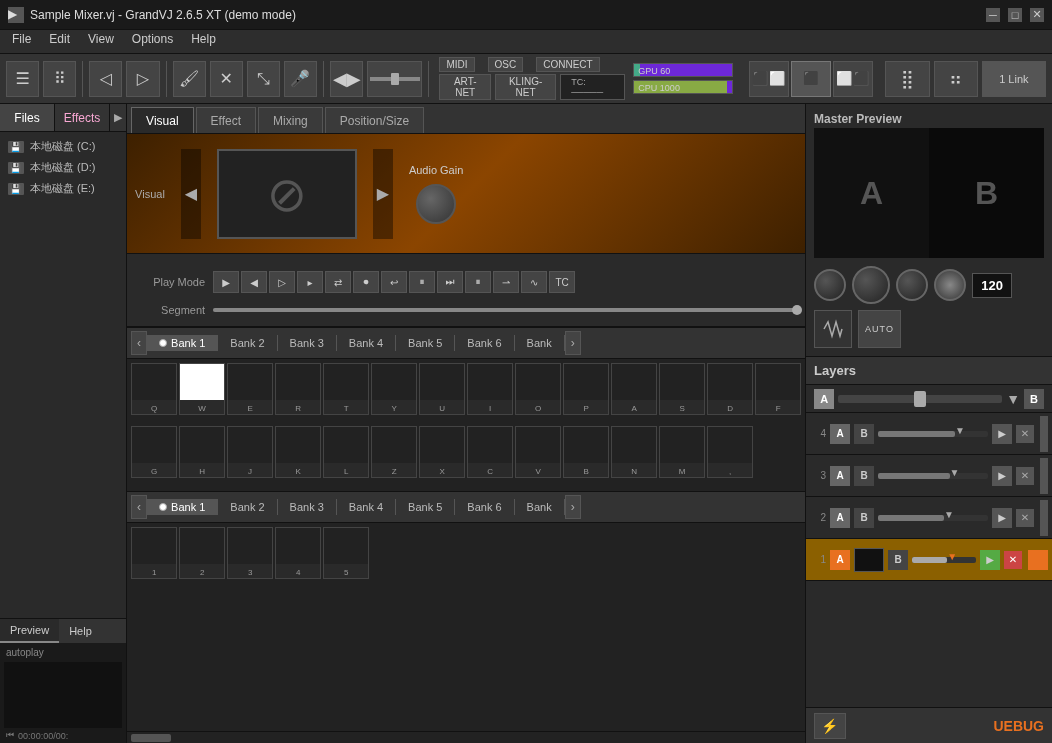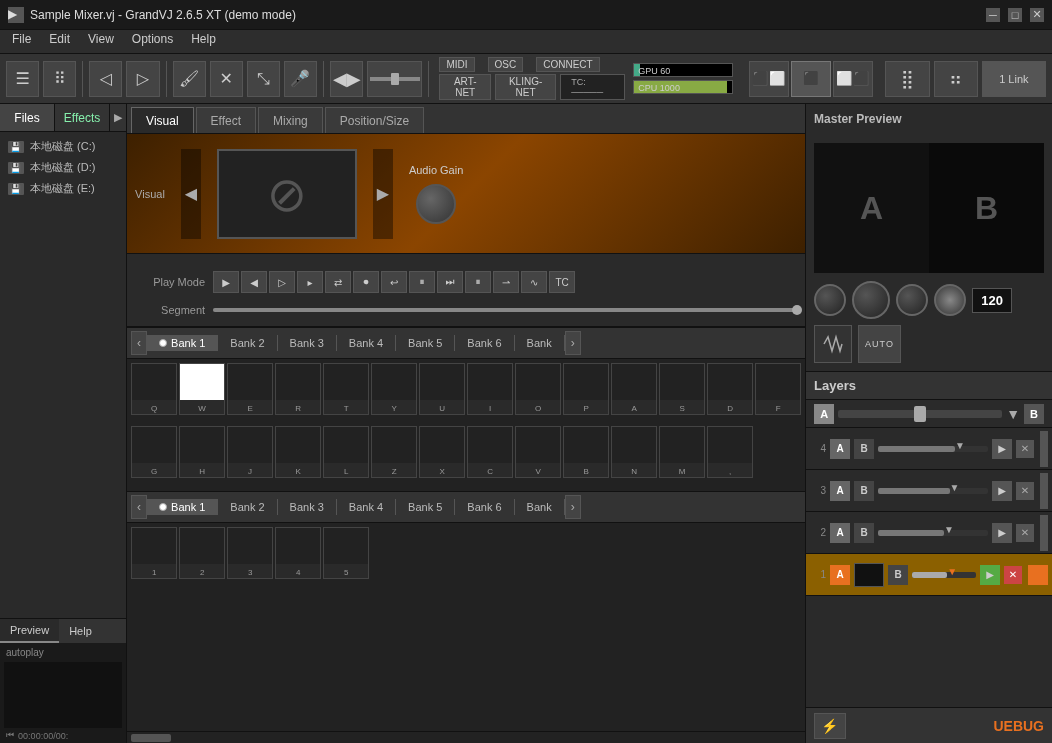--- a/index.html
+++ b/index.html
@@ -106,21 +106,21 @@
       background: #444;
       border: 1px solid #555;
       color: #ccc;
       font-size: 10px;
       cursor: pointer;
     }
     .cpu-section {
       display: flex; flex-direction: column; gap: 3px;
     }
     .cpu-bar {
-      background: #000000;
+      background: #6d28d9;
       border: 1px solid #555;
       height: 14px;
       width: 100px;
       position: relative;
     }
     .cpu-fill {
       height: 100%;
       background: #4a8;
     }
     .cpu-label {
@@ -158,21 +158,21 @@
       display: flex;
       height: 28px;
       background: #333;
       border-bottom: 1px solid #111;
     }
     .fe-tab {
       flex: 1;
       display: flex; align-items: center; justify-content: center;
       cursor: pointer;
       font-size: 12px;
-      color: #86efac;
+      color: #f9a8d4;
       border-right: 1px solid #111;
     }
     .fe-tab.active { background: #444; color: #fff; }
     .fe-arrow {
       width: 16px; display: flex; align-items: center; justify-content: center;
       cursor: pointer; color: #aaa;
     }
     .file-tree {
       flex: 1;
       overflow-y: auto;
@@ -454,21 +454,21 @@
     }
 
     
     .master-preview-section {
       padding: 8px;
       border-bottom: 1px solid #111;
     }
     .master-preview-title {
       font-size: 12px;
       color: #bbb;
-      margin-bottom: 17px;
+      margin-bottom: 2px;
       font-weight: bold;
     }
     .master-preview-screen {
       width: 100%;
       height: 130px;
       background: #000;
       display: flex;
       position: relative;
     }
     .preview-a, .preview-b {

